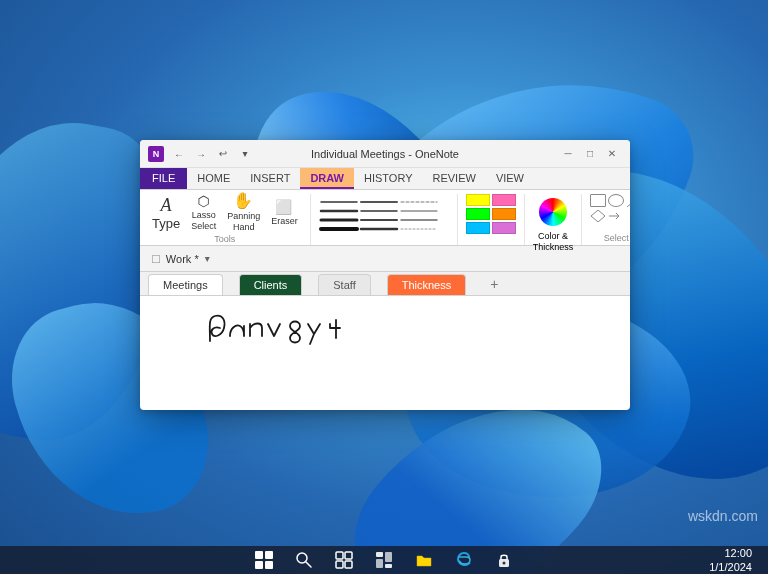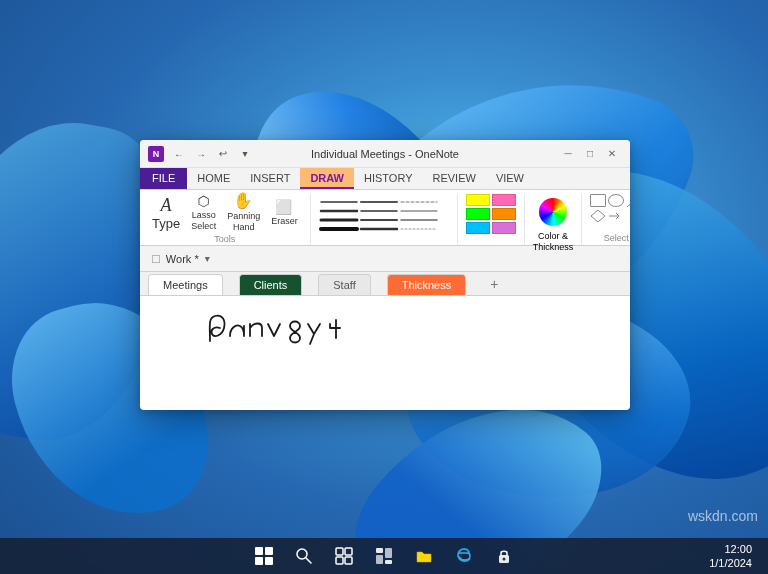--- a/index.html
+++ b/index.html
@@ -59,21 +59,21 @@
       transform: rotate(-15deg);
       opacity: 0.75;
     }
 
     
     .taskbar {
       position: absolute;
       bottom: 0;
       left: 0;
       right: 0;
-      height: 36px;
+      height: 28px;
       background: rgba(20, 30, 50, 0.85);
       backdrop-filter: blur(20px);
       display: flex;
       align-items: center;
       justify-content: space-between;
       padding: 0 16px;
       z-index: 100;
     }
 
     .taskbar-center {

